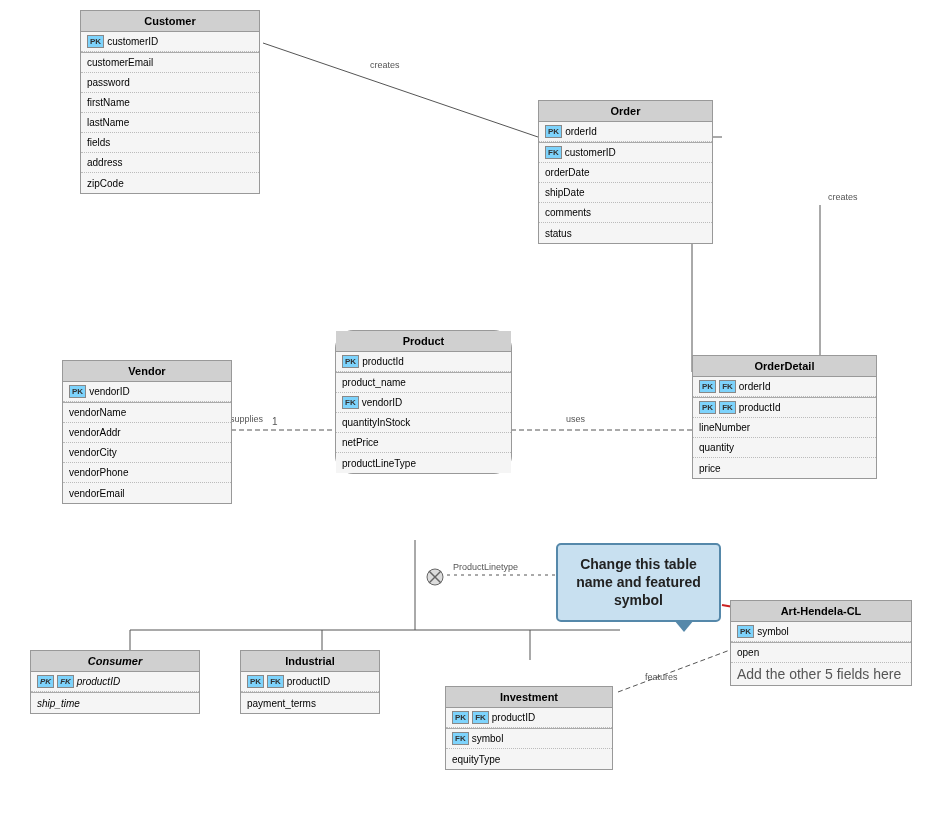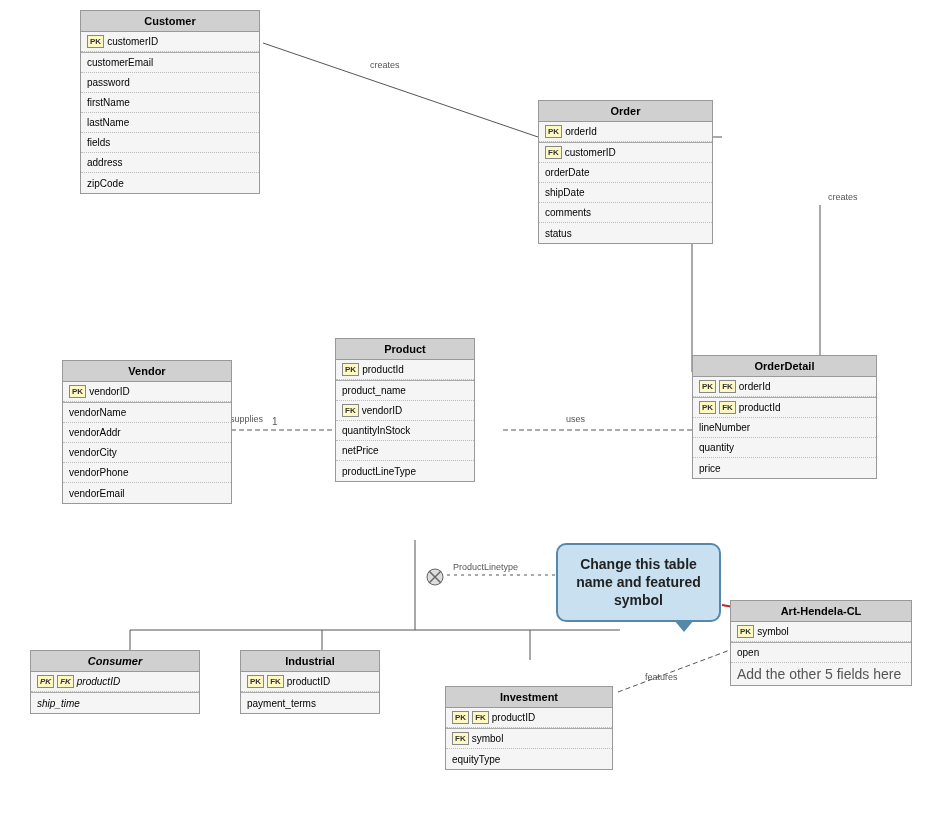--- a/index.html
+++ b/index.html
@@ -47,21 +47,21 @@
       min-height: 20px;
     }
     .db-table-field:last-child {
       border-bottom: none;
     }
     .pk-badge, .fk-badge {
       display: inline-block;
       font-size: 8px;
       font-weight: bold;
       border: 1px solid #888;
-      background: #fef9c3;
+      background: #7dd3fc;
       padding: 1px 2px;
       margin-right: 3px;
       min-width: 16px;
       text-align: center;
       color: #333;
     }
     .field-separator {
       border-top: 1px solid #aaa;
       margin: 0;
     }
@@ -73,21 +73,21 @@
       width: 928px;
       height: 817px;
       pointer-events: none;
     }
 
     
     .callout-bubble {
       position: absolute;
       background: #c8e0f0;
       border: 2px solid #5588aa;
-      border-radius: 10px;
+      border-radius: 5px;
       padding: 10px 14px;
       font-size: 14px;
       font-weight: bold;
       text-align: center;
       color: #222;
       line-height: 1.3;
       width: 165px;
     }
     .callout-bubble::after {
       content: '';
@@ -225,21 +225,21 @@
         </div>
       <div class="db-table-field">
           <span>vendorPhone</span>
         </div>
       <div class="db-table-field">
           <span>vendorEmail</span>
         </div>
     </div>
   </div>
 
-  <div class="db-table" style="left:335px; top:338px; width:140px;">
+  <div class="db-table" style="left:335px; top:330px; width:177px;border-radius:18px;">
     <div class="db-table-header">Product</div>
     <div class="db-table-fields">
       <div class="db-table-field">
         <span class="pk-badge">PK</span>
         <span>productId</span>
       </div>
       <div class="field-separator"></div>
       <div class="db-table-field">
           <span>product_name</span>
         </div>

